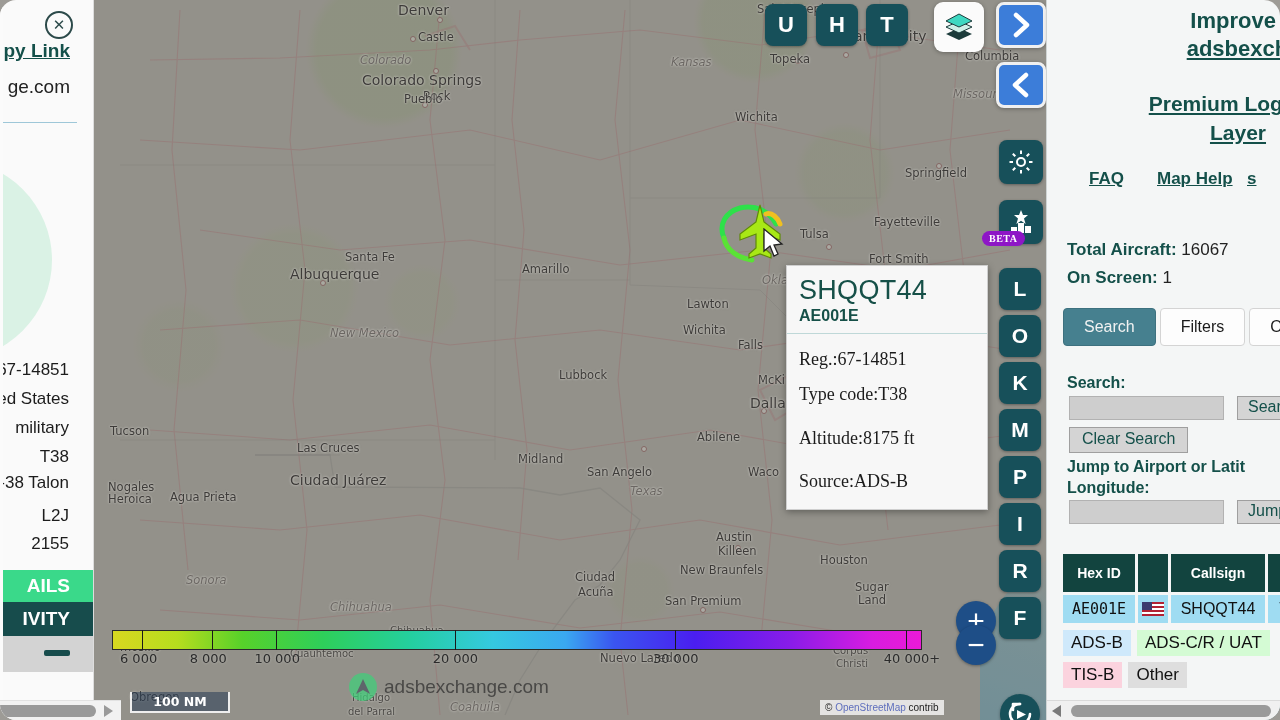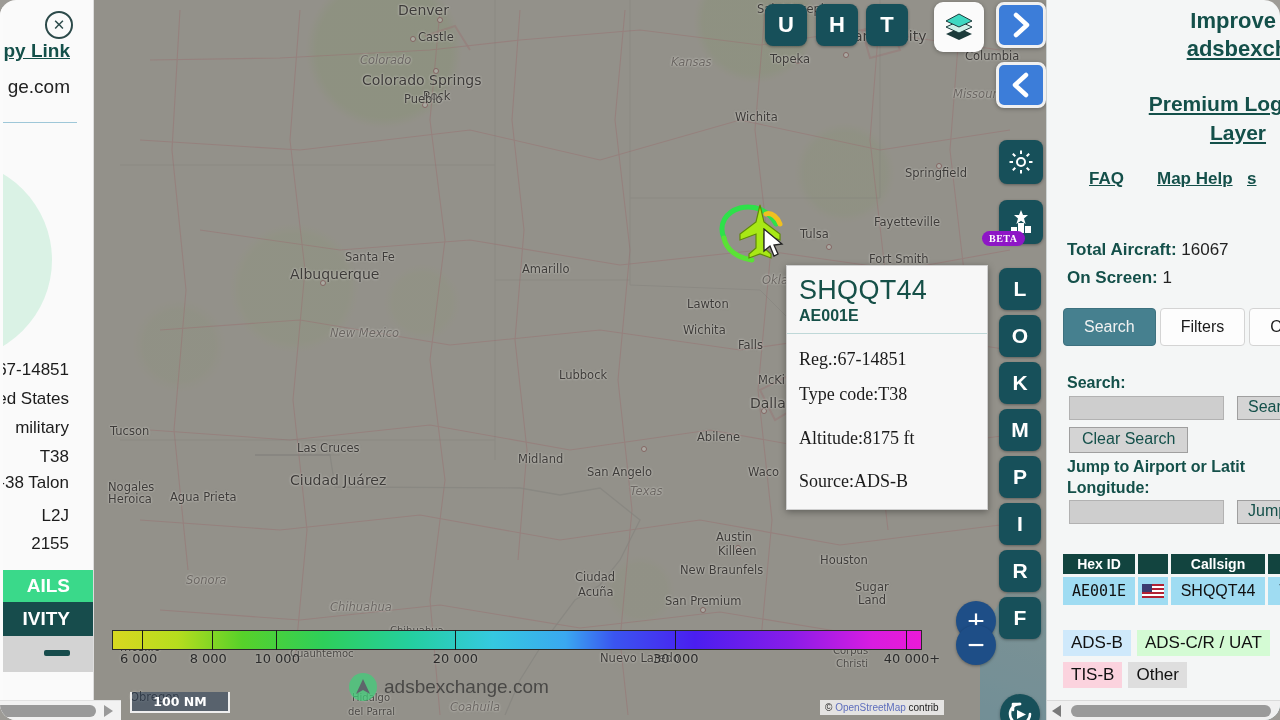--- a/index.html
+++ b/index.html
@@ -334,21 +334,21 @@
     position:absolute; left:190px; top:500px; height:24px;
     background:#d4d4d4; border:1px solid #9f9f9f; padding:1px 10px;
     font-size:16px; color:#14504a; cursor:pointer; white-space:nowrap;
   }
 
   #rp-table { position:absolute; left:16px; top:554px; }
   #rp-thead { display:flex; gap:3px; }
   #rp-thead .th {
     background:#12443f; color:#fff; font-size:14px; font-weight:bold;
     display:flex; align-items:center; justify-content:center;
-    height:20px; white-space:nowrap;
+    height:38px; white-space:nowrap;
   }
   #rp-trow { display:flex; gap:3px; margin-top:3px; }
   #rp-trow .td {
     background:#9fdcf2; color:#111; font-size:16px;
     display:flex; align-items:center; justify-content:center;
     height:28px; white-space:nowrap;
   }
   #rp-trow .td.hex { font-family:"DejaVu Sans Mono", monospace; font-size:15px; }
 
   #rp-legend { position:absolute; left:16px; top:630px; }

